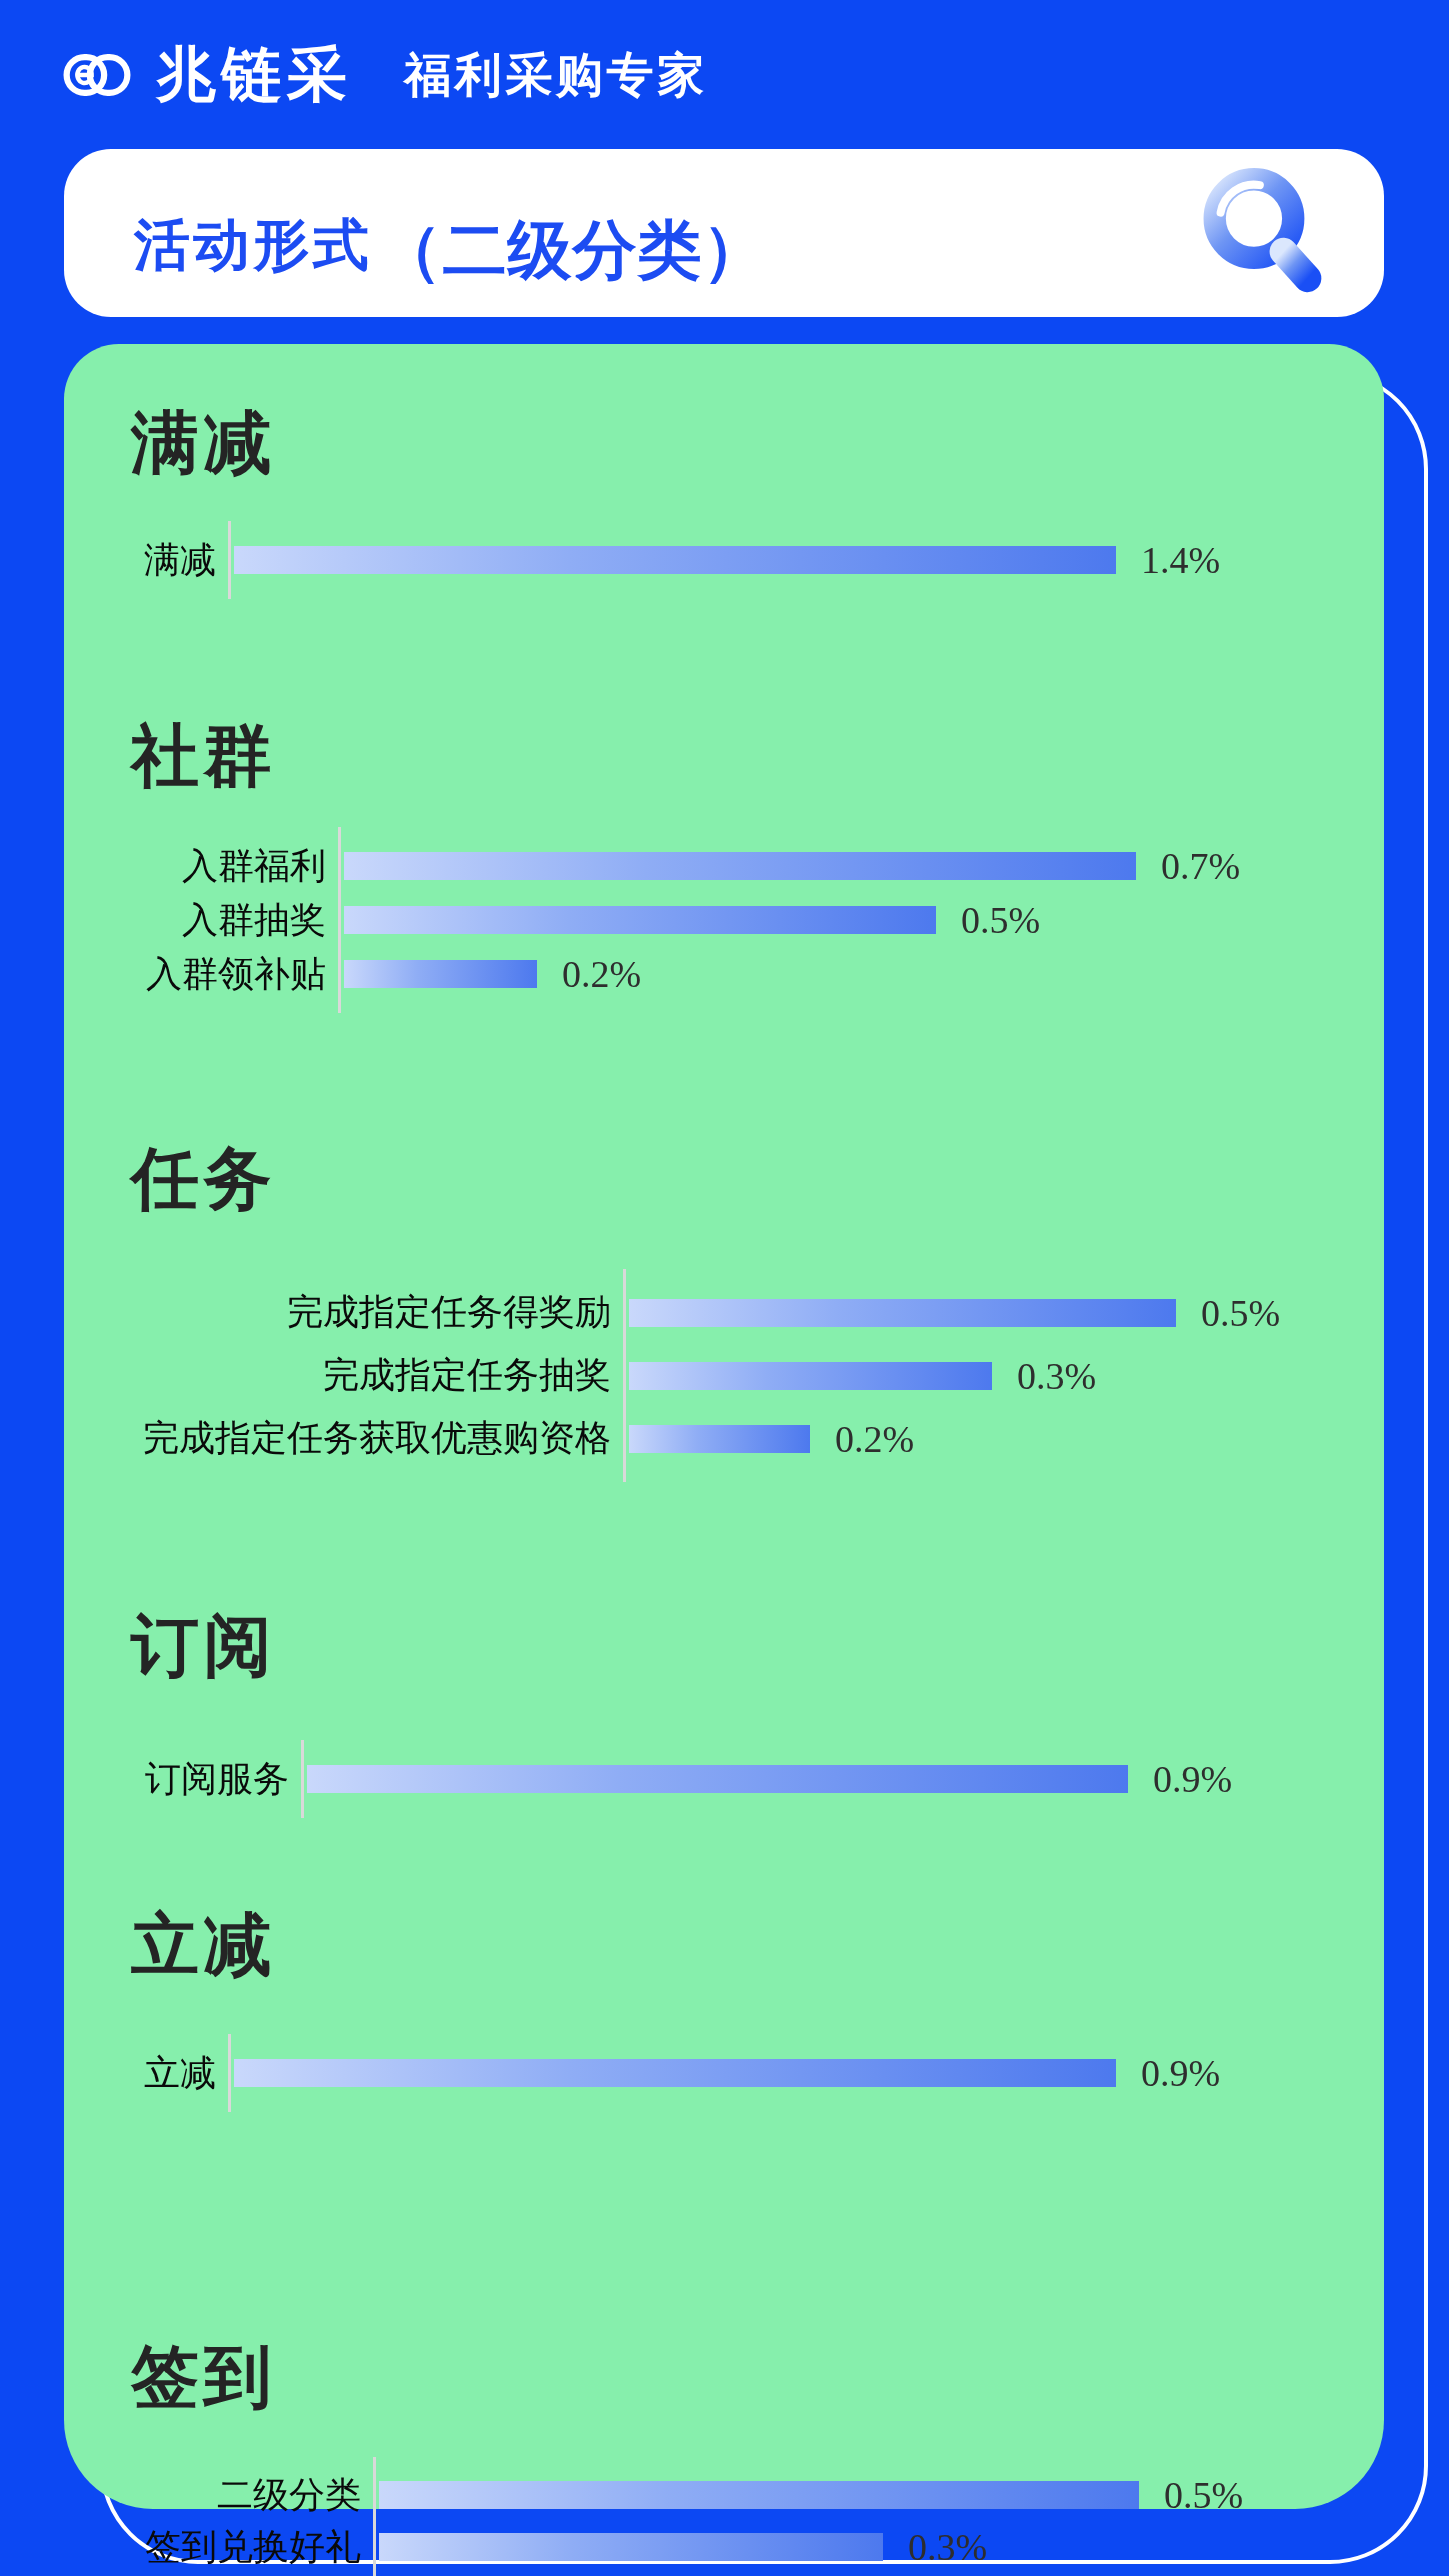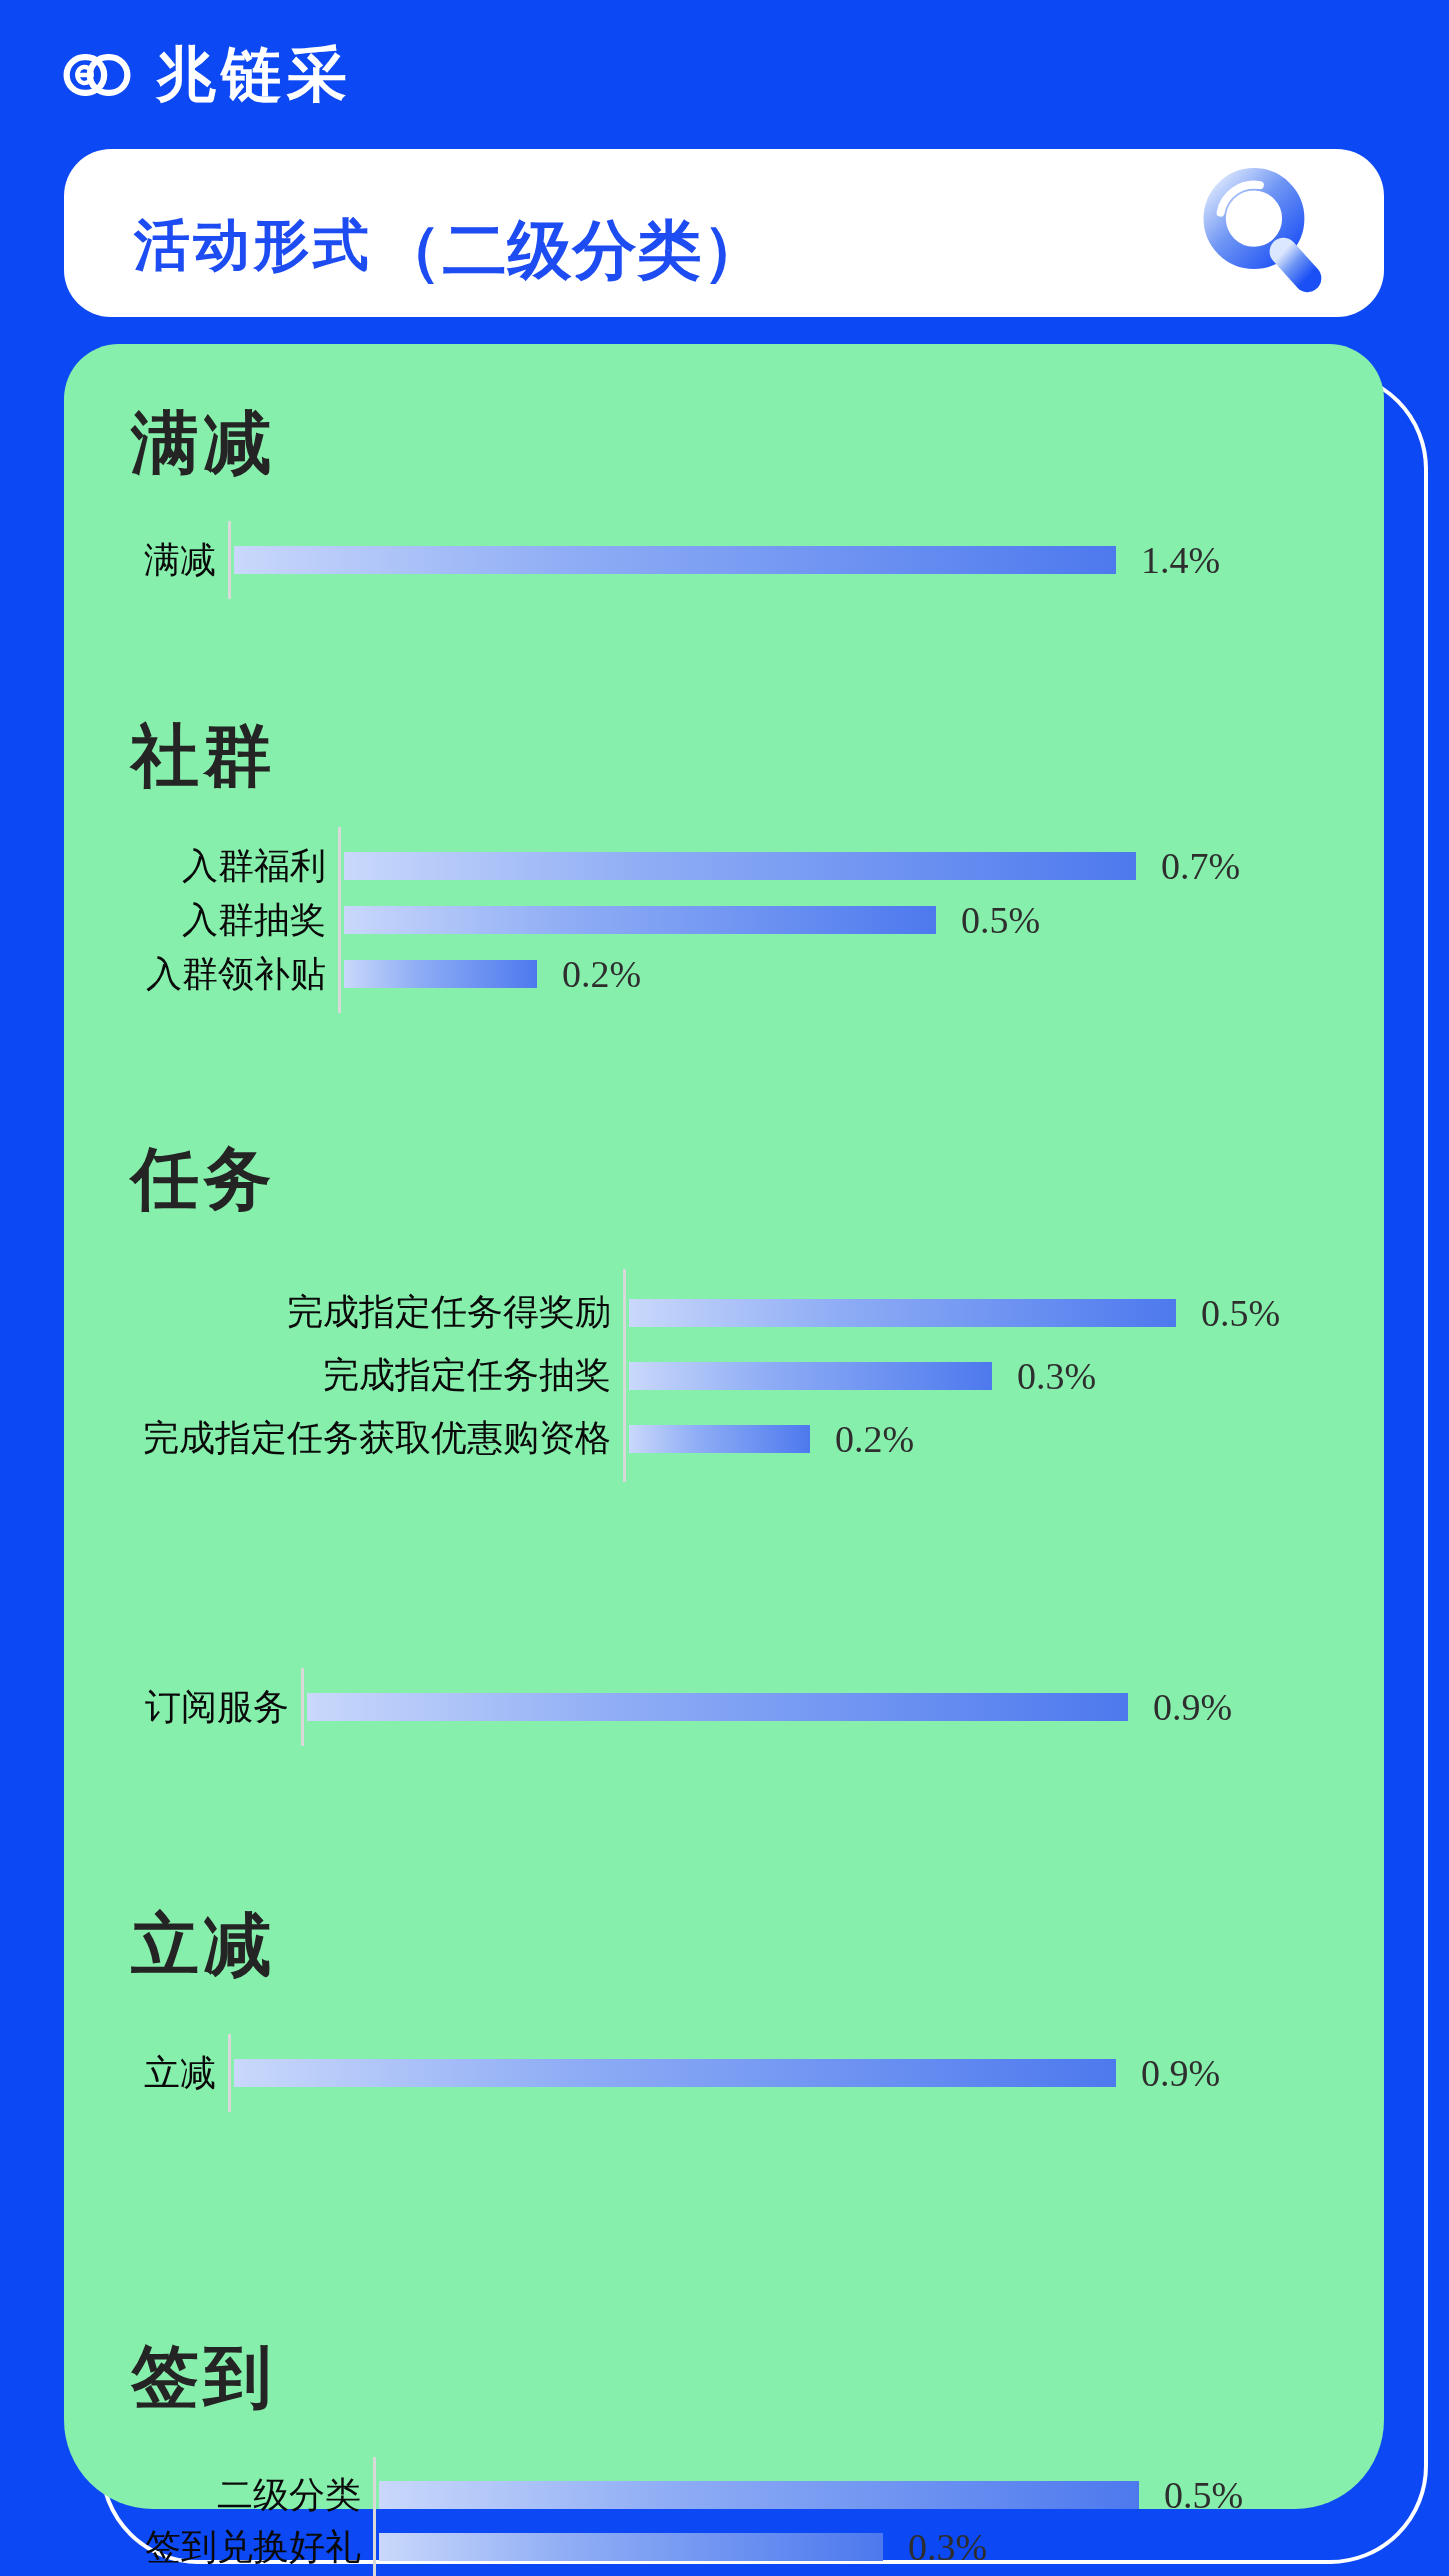--- a/index.html
+++ b/index.html
@@ -66,20 +66,21 @@
 
 <div id="canvas">
 
   <div class="header">
     <svg class="logo-icon" viewBox="0 0 76 56">
       <rect x="4" y="8" width="42" height="40" rx="20" fill="none" stroke="#ffffff" stroke-width="7"></rect>
       <rect x="30" y="8" width="42" height="40" rx="20" fill="none" stroke="#ffffff" stroke-width="7"></rect>
       <path d="M18 28 h14 a8 9 0 1 0 -3 7" fill="none" stroke="#ffffff" stroke-width="5" stroke-linecap="round"></path>
     </svg>
     <span class="logo-text">兆链采</span>
+    <span class="tagline">福利采购专家</span>
   </div>
 
   <div class="title-card">
     <div class="title-wrap">
       <span class="page-title">活动形式</span>
       <span class="page-subtitle">（二级分类）</span>
     </div>
     <svg class="magnifier" viewBox="0 0 150 158">
       <defs>
         <linearGradient id="mg" x1="0" y1="0" x2="1" y2="1">
@@ -145,20 +146,21 @@
               <span class="rvalue">0.3%</span>
             </div>
             <div class="row">
               <span class="rlabel">完成指定任务获取优惠购资格</span>
               <div class="bar" style="width: 181px;"></div>
               <span class="rvalue">0.2%</span>
             </div>
           </div>
         </section>
         <section class="chart-section s4">
+          <h2 class="sec-heading">订阅</h2>
           <div class="rows">
             <div class="axis"></div>
             <div class="row">
               <span class="rlabel">订阅服务</span>
               <div class="bar" style="width: 821px;"></div>
               <span class="rvalue">0.9%</span>
             </div>
           </div>
         </section>
         <section class="chart-section s5">

